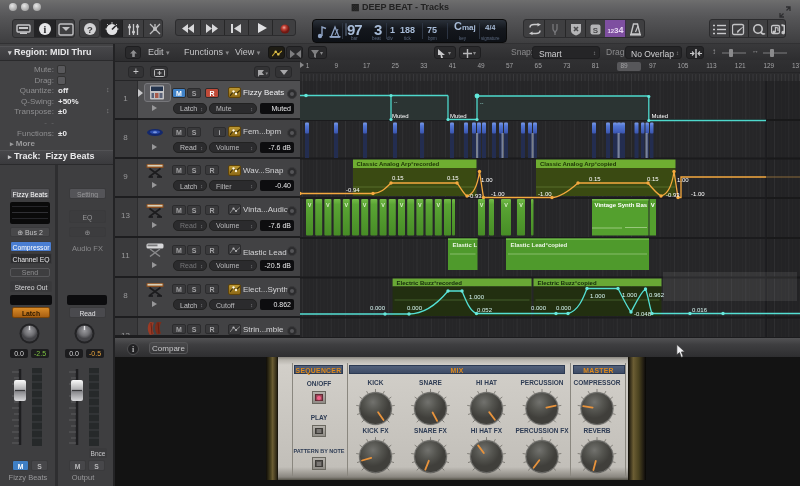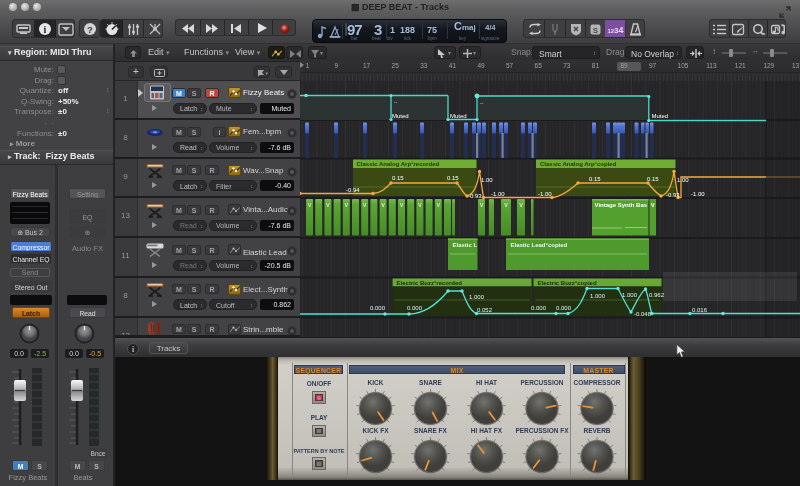--- a/index.html
+++ b/index.html
@@ -425,21 +425,21 @@
         </g>
       <rect x="6" y="14" width="12" height="21" rx="2" fill="url(#cap)"></rect>
       <path d="M7 24.5 H17" stroke="#3a3a3c" stroke-width="1.2"></path>
     </svg>
     <div class="csbtn" style="top:404px;left:89px;width:18px;height:10px;line-height:10px;background:#3a3a3c;color:#c8c8ca;font-size:6.5px;">Bnce</div>
     <div class="csbtn" style="top:416px;left:12px;width:17px;background:#3f7fc4;color:#fff;font-weight:bold;">M</div>
     <div class="csbtn" style="top:416px;left:31px;width:17px;background:#47474a;color:#b8b8ba;font-weight:bold;">S</div>
     <div class="csbtn" style="top:416px;left:69px;width:17px;background:#47474a;color:#b8b8ba;font-weight:bold;">M</div>
     <div class="csbtn" style="top:416px;left:88px;width:17px;background:#47474a;color:#b8b8ba;font-weight:bold;">S</div>
     <div class="abs" style="top:429px;left:0px;width:56px;text-align:center;font-size:7.5px;color:#98989a;">Fizzy Beats</div>
-    <div class="abs" style="top:429px;left:58px;width:50px;text-align:center;font-size:7.5px;color:#98989a;">Beats</div>
+    <div class="abs" style="top:429px;left:58px;width:50px;text-align:center;font-size:7.5px;color:#98989a;">Output</div>
   </div>
 
   <div class="abs" id="theadbar">
     <div class="mbtn" style="left:13px;top:3.5px;width:16px;height:12px;background:#333335;border-color:#28282a;">
       <span style="position:absolute;left:4px;top:-0.5px;font-size:10px;color:#c8c8ca;">+</span>
     </div>
     <div class="mbtn" style="left:35px;top:3.5px;width:18px;height:12px;background:#333335;border-color:#28282a;">
       <svg style="position:absolute;left:3px;top:2px;" width="11" height="8" viewBox="0 0 11 8">
         <rect x="0.5" y="0.5" width="10" height="7" rx="1" fill="none" stroke="#b8b8ba"></rect>
         <path d="M5.5 2 V6 M3.5 4 H7.5" stroke="#b8b8ba" stroke-width="1.1"></path>
@@ -922,21 +922,21 @@
         <text x="334" y="234.5" font-size="6" fill="#d8f6f2">-0.048</text>
         <text x="392" y="230.5" font-size="6" fill="#d8f6f2">0.016</text>
       </svg>
     </div>
 
   <div class="abs" id="bhead">
       <svg style="position:absolute;left:12px;top:5px;" width="12" height="12" viewBox="0 0 12 12">
         <circle cx="6" cy="6" r="5.5" fill="#222224" stroke="#505052" stroke-width="1"></circle>
         <text x="6" y="9" font-size="8" font-weight="bold" font-family="Liberation Serif" text-anchor="middle" fill="#b8b8ba">i</text>
       </svg>
-      <div style="position:absolute;left:34px;top:4px;width:39px;height:12px;border:1px solid #565658;border-radius:3px;background:linear-gradient(#4a4a4c,#363638);color:#c8c8ca;font-size:8px;text-align:center;line-height:12px;box-sizing:border-box;">Tracks</div>
+      <div style="position:absolute;left:34px;top:4px;width:39px;height:12px;border:1px solid #565658;border-radius:3px;background:linear-gradient(#4a4a4c,#363638);color:#c8c8ca;font-size:8px;text-align:center;line-height:12px;box-sizing:border-box;">Compare</div>
     </div>
   <div class="abs" id="bplug">
       <div class="abs" style="left:151px;top:0;width:12px;height:123px;background:linear-gradient(90deg,#0e0c08,#4a421f 40%,#6b5d33 55%,#2c2614 90%,#0e0c08);"></div>
       <div class="abs" style="left:513px;top:0;width:18px;height:123px;background:linear-gradient(90deg,#0e0c08,#6b5d33 30%,#4a421f 60%,#1a1610 90%,#060604);"></div>
       <div class="abs" style="left:163px;top:0;width:350px;height:123px;background:linear-gradient(#8a8780 0px,#b8b5ae 3px,#d2cfc9 8px,#cac7c1 60px,#c2bfb9 110px,#8a8780 120px,#555349 123px);"></div>
       <div class="abs" style="left:177px;top:6px;width:1px;height:113px;background:#8a877f;"></div>
       <div class="abs" style="left:231.5px;top:6px;width:1px;height:113px;background:#8a877f;"></div>
       <div class="abs" style="left:454.5px;top:6px;width:1px;height:113px;background:#8a877f;"></div>
       <div class="abs" style="left:509.5px;top:6px;width:1px;height:113px;background:#8a877f;"></div>
       <div class="navybar" style="left:179px;width:49px;">SEQUENCER</div>

